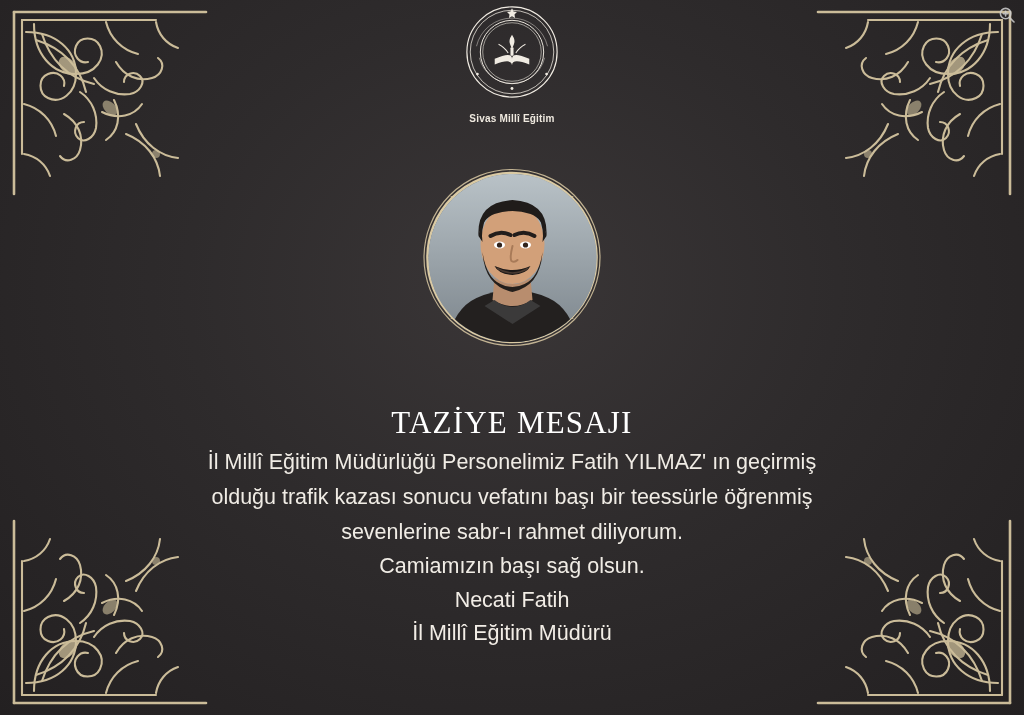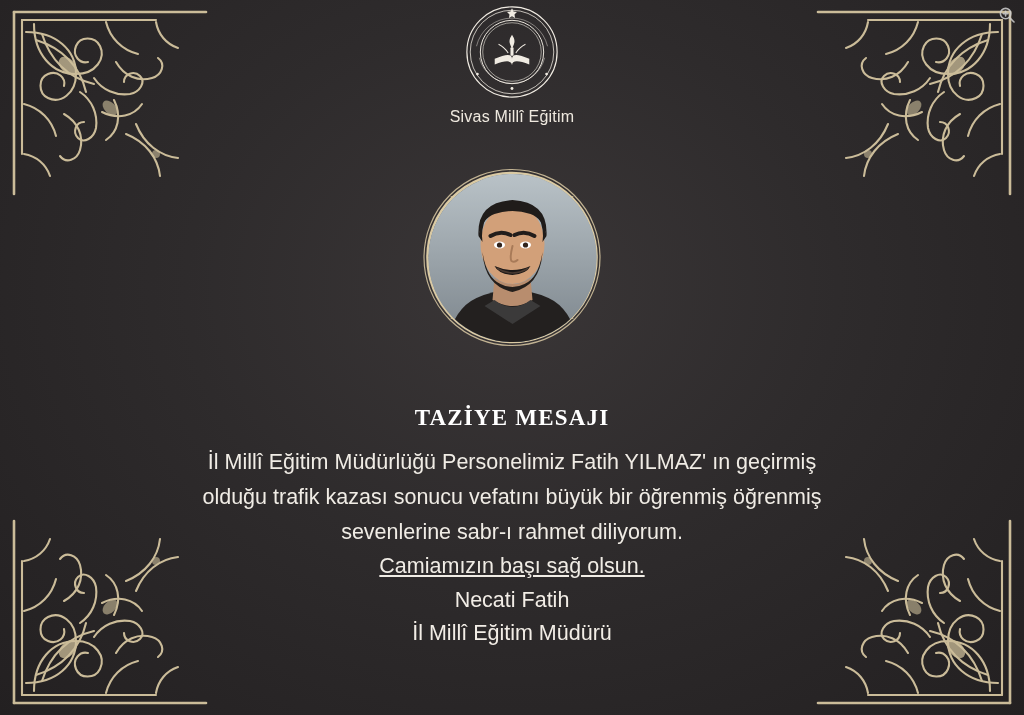--- a/index.html
+++ b/index.html
@@ -44,25 +44,26 @@
     width: 100%;
     text-align: center;
   }
   .emblem {
     width: 96px;
     height: 96px;
     margin: 0 auto;
   }
   .emblem svg { display:block; width:100%; height:100%; }
   .ministry-name {
-    margin-top: 6px;
+    margin-top: 12px;
     color: #efe9df;
-    font-size: 16px;
+    font-size: 10px;
     line-height: 1.35;
     letter-spacing: .2px;
+    font-weight: bold;
   }
 
   
   .portrait-wrap {
     position: absolute;
     top: 150px;
     left: 50%;
     transform: translateX(-50%);
     width: 215px;
     height: 215px;
@@ -90,39 +91,38 @@
   .message {
     position: absolute;
     top: 405px;
     left: 0;
     width: 100%;
     text-align: center;
     color: #f2ede6;
   }
   .msg-title {
     font-family: "Liberation Serif", serif;
-    font-weight: bold;
-    font-size: 23px;
+    font-weight: normal;
+    font-size: 31px;
     letter-spacing: 1.2px;
     color: #ffffff;
-    margin-bottom: 14px;
+    margin-bottom: 4px;
   }
   .msg-body {
     font-size: 21.5px;
     line-height: 1.62;
     color: #f0ece5;
     padding: 0 64px;
   }
   .msg-body p { margin: 0; }
   .msg-closing {
     margin-top: 10px;
     font-size: 21.5px;
     line-height: 1.62;
     color: #f0ece5;
-    text-decoration: underline;
   }
   .msg-signer {
     margin-top: 7px;
     font-size: 21.5px;
     line-height: 1.5;
     color: #f2ede6;
   }
   .msg-signer-title {
     font-size: 21.5px;
     line-height: 1.5;
@@ -359,21 +359,21 @@
 
         <path d="M66 126 q18 14 36 0 l10 6 -28 18 -28-18z" fill="#3b3a3a"></path>
       </svg>
     </div>
   </div>
 
   <div class="message">
     <div class="msg-title">TAZİYE MESAJI</div>
     <div class="msg-body">
       <p>İl Millî Eğitim  Müdürlüğü Personelimiz Fatih YILMAZ' ın geçirmiş</p>
-      <p>olduğu trafik  kazası sonucu vefatını büyük bir öğrenmiş öğrenmiş</p>
+      <p>olduğu trafik  kazası sonucu vefatını başı bir teessürle öğrenmiş</p>
       <p>sevenlerine  sabr-ı rahmet diliyorum.</p>
       <p class="msg-closing">Camiamızın başı sağ olsun.</p>
       <p class="msg-signer">Necati Fatih</p>
       <p class="msg-signer-title">İl Millî Eğitim Müdürü</p>
     </div>
   </div>
 
   <div class="zoom-control">
     <svg viewBox="0 0 18 18" fill="none" stroke="currentColor" stroke-width="1.6" stroke-linecap="round">
       <circle cx="7.6" cy="7.6" r="5.2"></circle>

